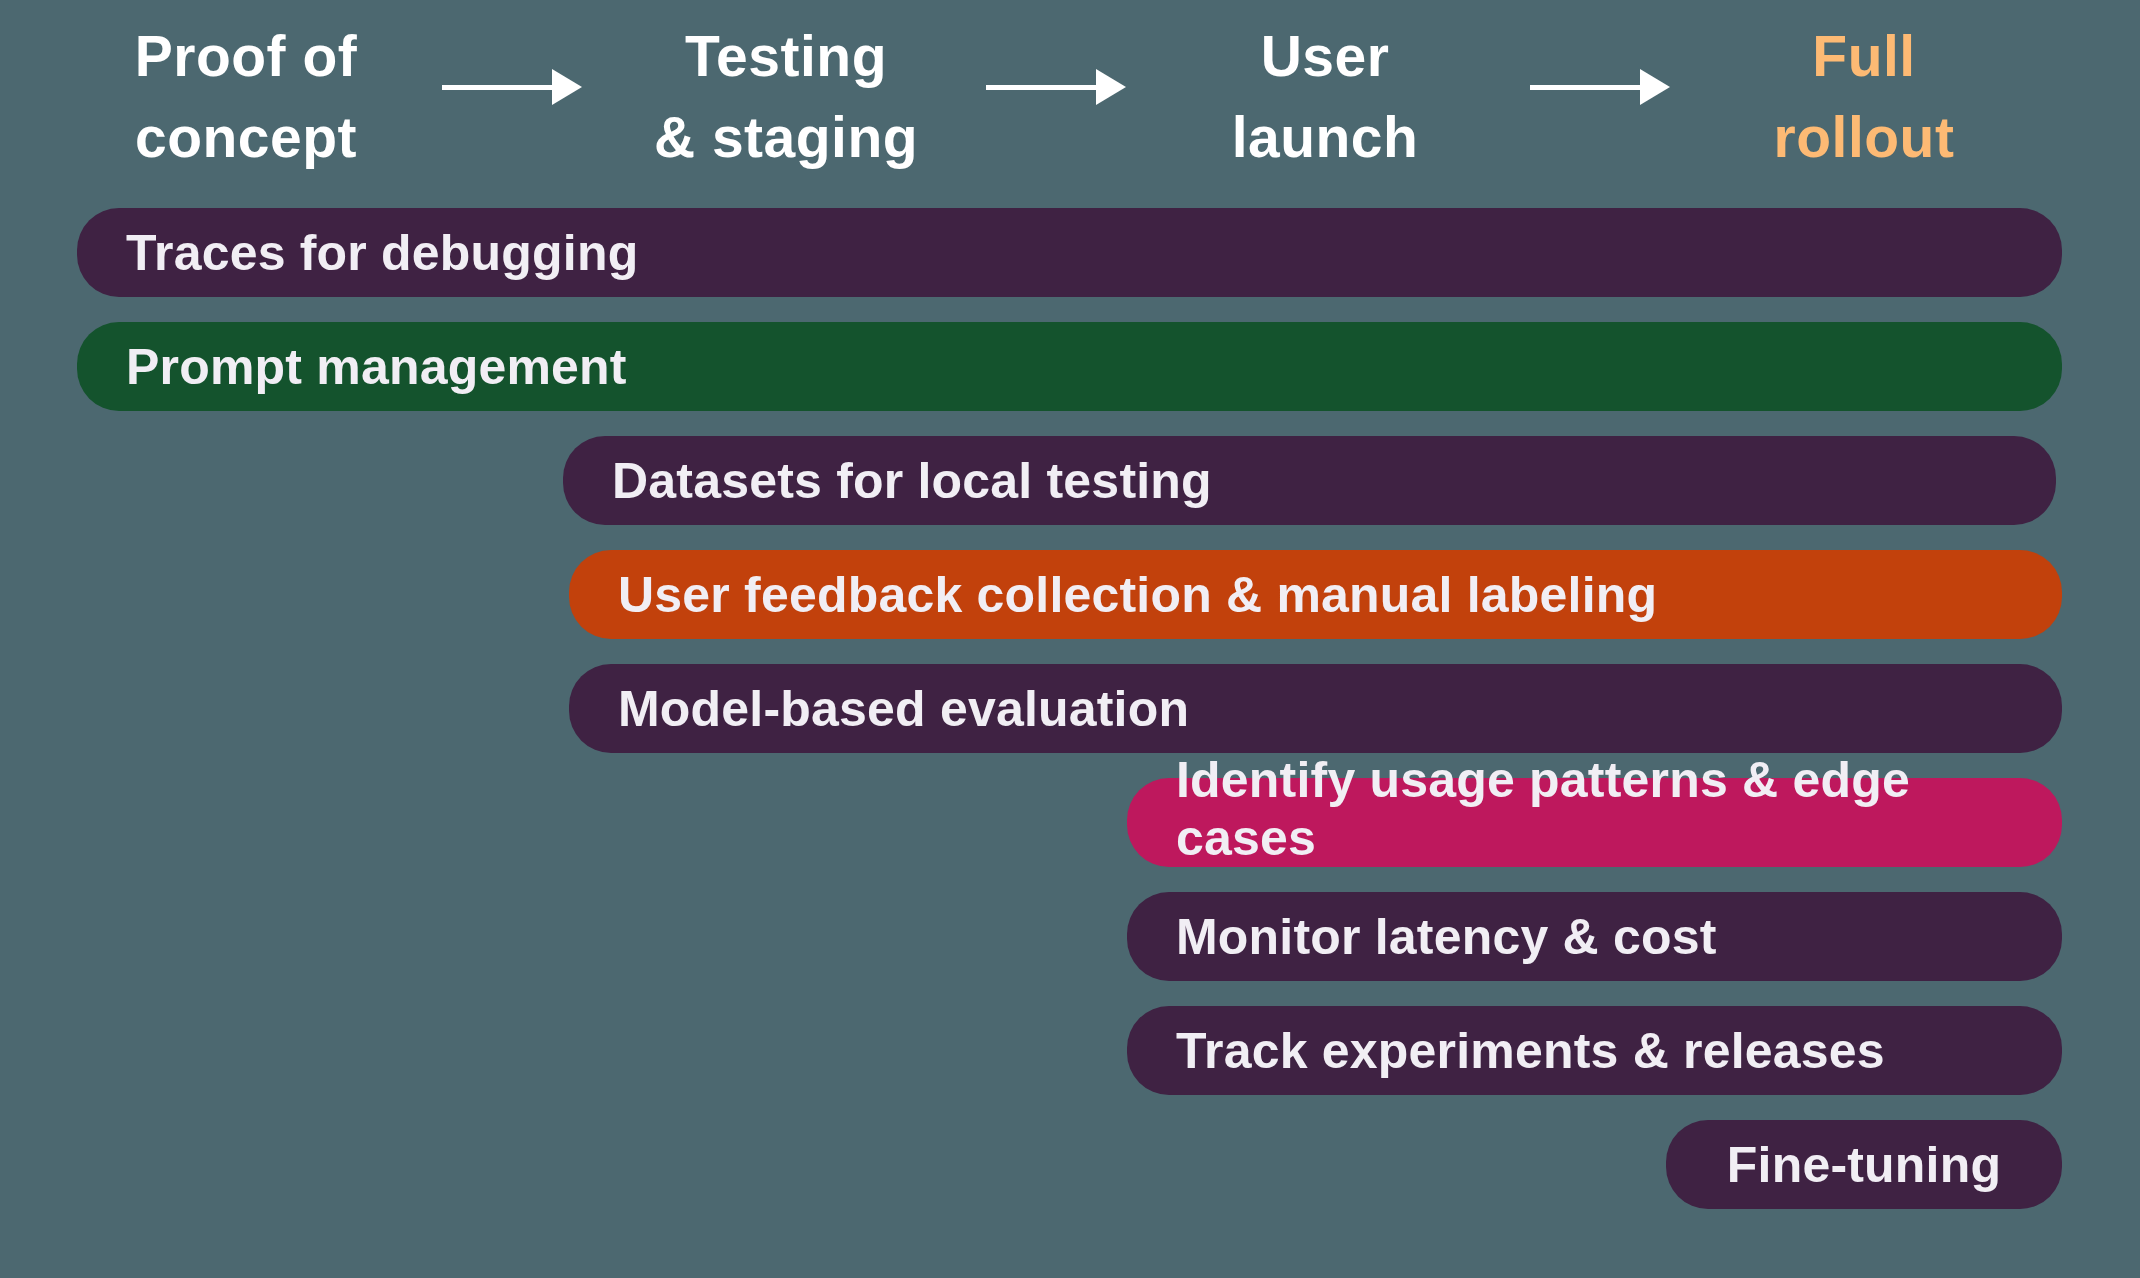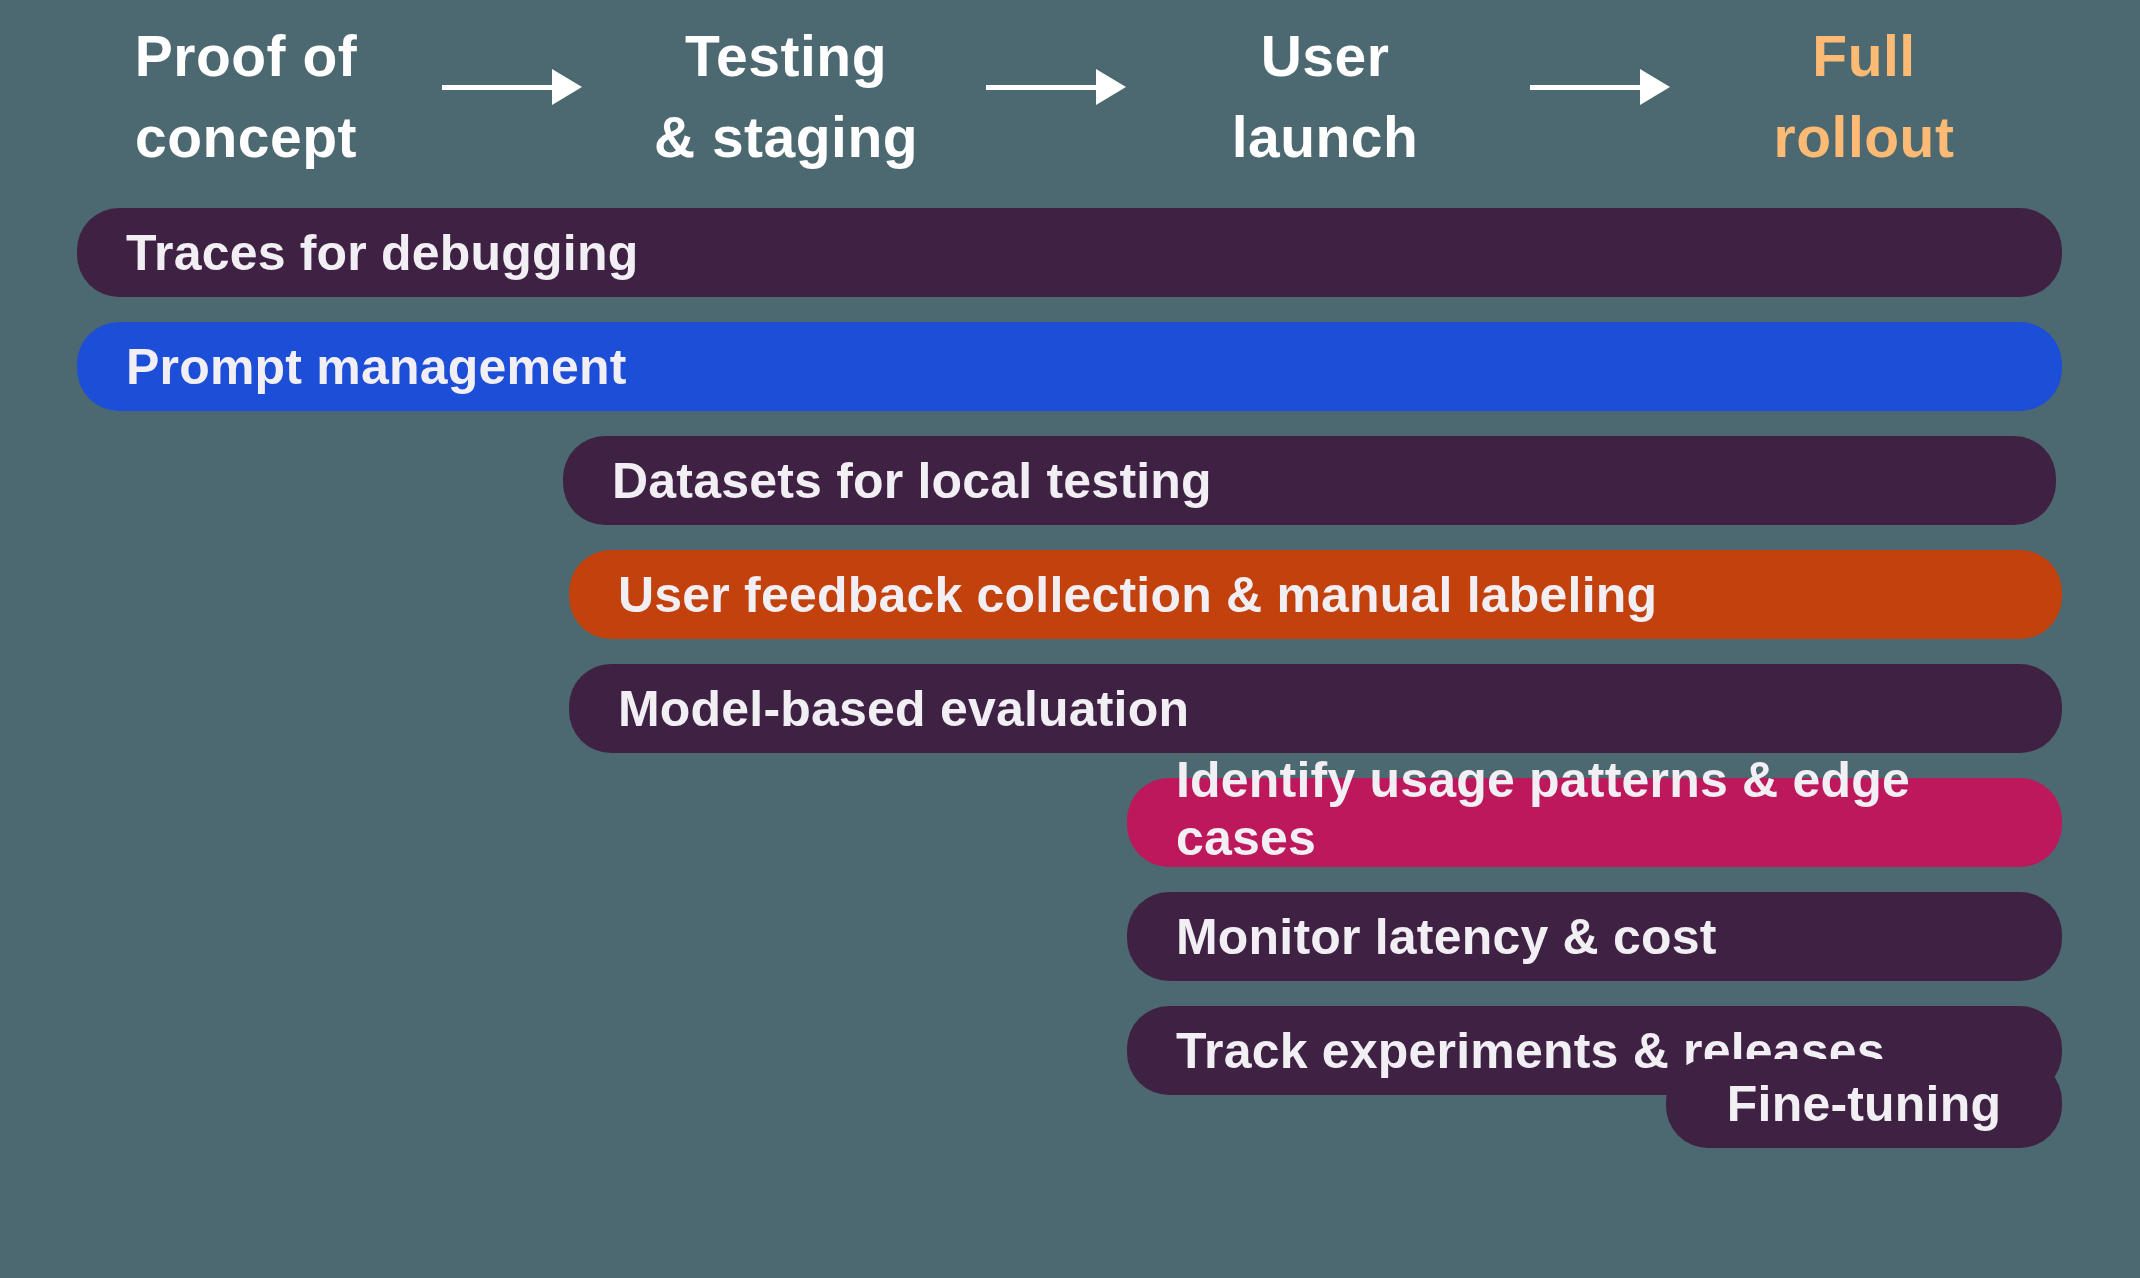--- a/index.html
+++ b/index.html
@@ -100,37 +100,37 @@
       <div class="shaft"></div>
       <div class="head"></div>
     </div>
     <div class="arrow" style="left: 1530px;">
       <div class="shaft"></div>
       <div class="head"></div>
     </div>
     <div class="bar" style="left: 77px; width: 1985px; top: 208px; background: rgb(63, 34, 67); color: rgb(241, 238, 244);">
       <span>Traces for debugging</span>
     </div>
-    <div class="bar" style="left: 77px; width: 1985px; top: 322px; background: #1d4ed8; color: rgb(241, 238, 244);">
+    <div class="bar" style="left: 77px; width: 1985px; top: 322px; background: #14532d; color: rgb(241, 238, 244);">
       <span>Prompt management</span>
     </div>
     <div class="bar" style="left: 563px; width: 1493px; top: 436px; background: rgb(63, 34, 67); color: rgb(241, 238, 244);">
       <span>Datasets for local testing</span>
     </div>
     <div class="bar" style="left: 569px; width: 1493px; top: 550px; background: #c2410c; color: rgb(241, 238, 244);">
       <span>User feedback collection &amp; manual labeling</span>
     </div>
     <div class="bar" style="left: 569px; width: 1493px; top: 664px; background: rgb(63, 34, 67); color: rgb(241, 238, 244);">
       <span>Model-based evaluation</span>
     </div>
     <div class="bar" style="left: 1127px; width: 935px; top: 778px; background: #be185d; color: rgb(241, 238, 244); align-items: flex-end;">
       <span>Identify usage patterns &amp; edge cases</span>
     </div>
     <div class="bar" style="left: 1127px; width: 935px; top: 892px; background: rgb(63, 34, 67); color: rgb(241, 238, 244);">
       <span>Monitor latency &amp; cost</span>
     </div>
     <div class="bar" style="left: 1127px; width: 935px; top: 1006px; background: rgb(63, 34, 67); color: rgb(241, 238, 244);">
       <span>Track experiments &amp; releases</span>
     </div>
-    <div class="bar centered" style="left: 1666px; width: 396px; top: 1059px; background: rgb(63, 34, 67); color: rgb(241, 238, 244);">
+    <div class="bar centered" style="left: 1666px; width: 396px; top: 1120px; background: rgb(63, 34, 67); color: rgb(241, 238, 244);">
       <span>Fine-tuning</span>
     </div>
   </div>
 
 </body></html>

